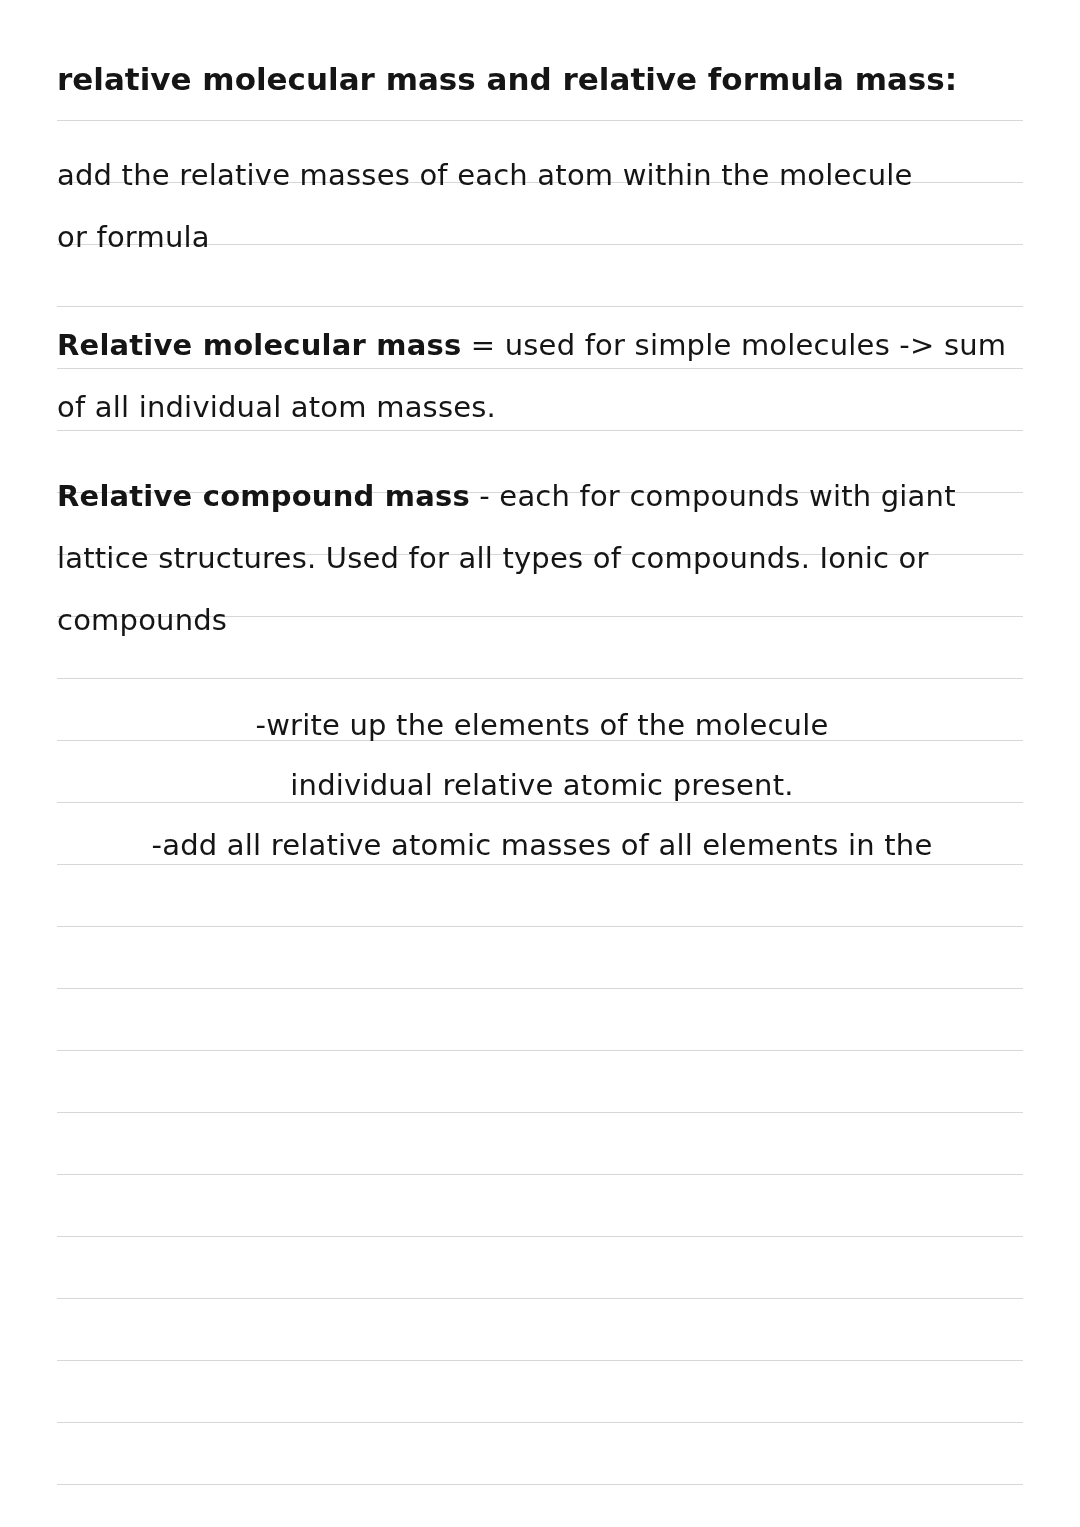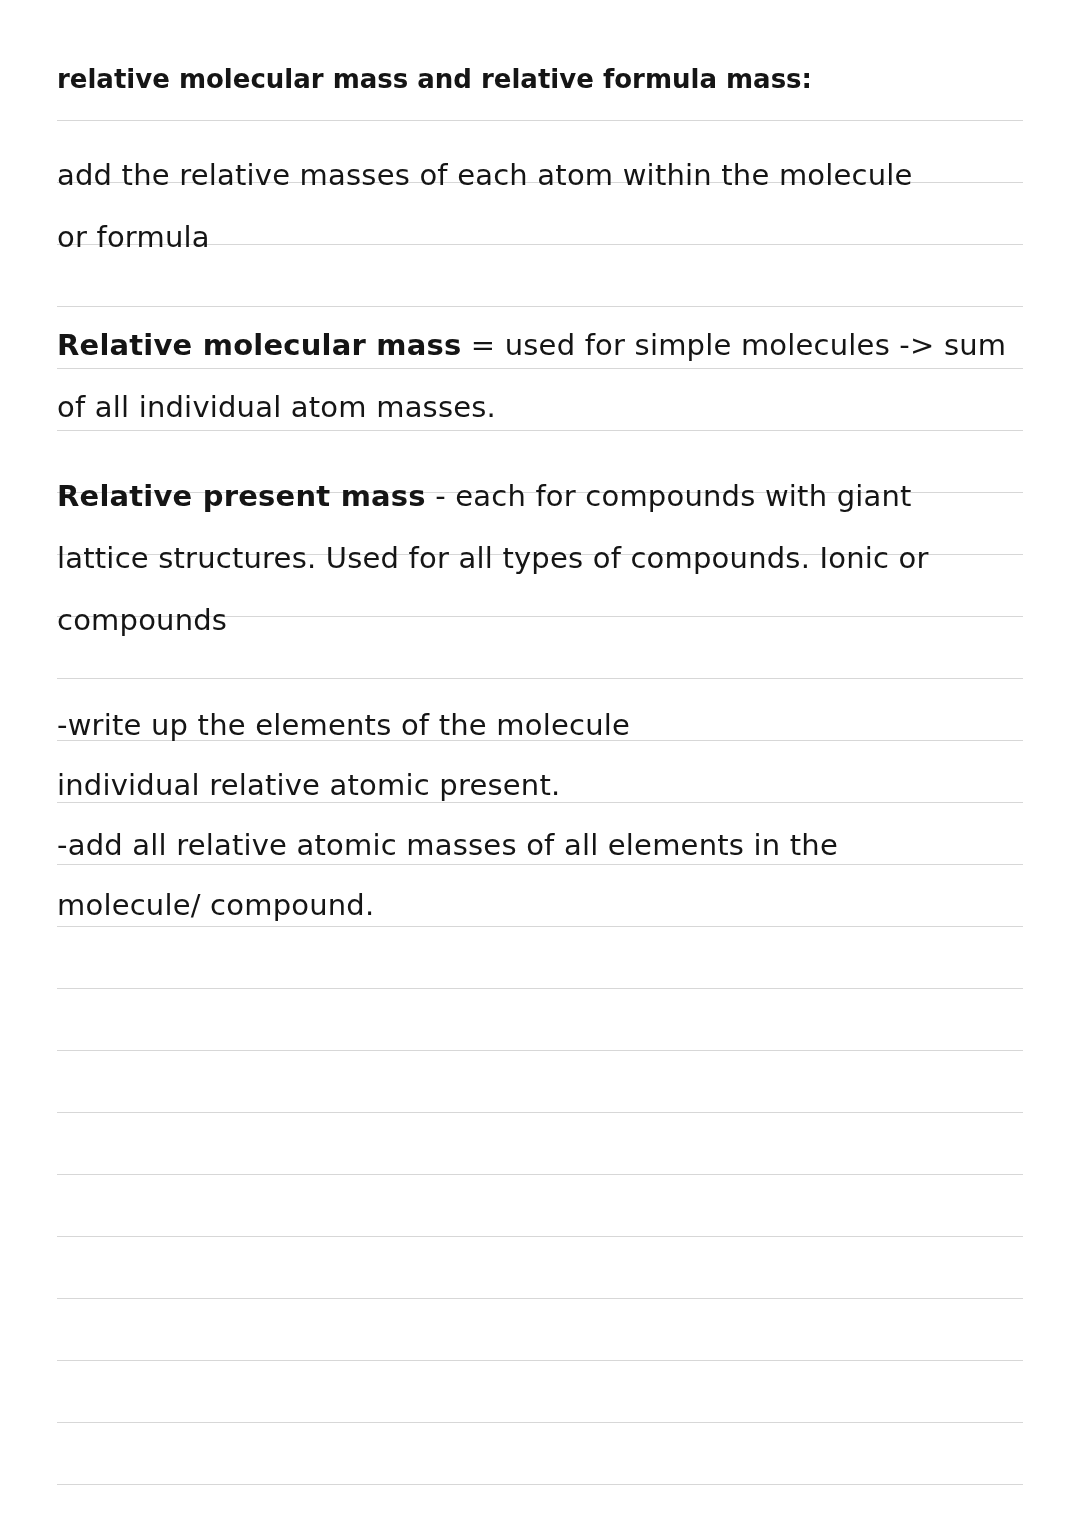--- a/index.html
+++ b/index.html
@@ -40,34 +40,34 @@
   }
   .block {
     position: absolute;
     left: 57px;
     width: 970px;
     color: #151515;
     font-family: "DejaVu Sans", sans-serif;
     letter-spacing: 0.2px;
   }
   .title {
-    font-size: 26px;
+    font-size: 31px;
     font-weight: bold;
     line-height: 46px;
     letter-spacing: 0px;
   }
   .para {
     font-size: 29px;
     line-height: 62px;
     font-weight: 400;
   }
   .para .lead {
     font-weight: bold;
   }
-  .small-gap { line-height: 60px; }
+  .small-gap { line-height: 60px; text-align: center; }
 </style>
 </head>
 <body>
 
 <div class="page">
 
   <div class="rules">
     <div class="rule" style="top:120px"></div>
     <div class="rule" style="top:182px"></div>
     <div class="rule" style="top:244px"></div>
@@ -101,26 +101,25 @@
       <div>add the relative masses of each atom within the molecule</div>
       <div>or formula</div>
     </div>
 
     <div class="block para" style="top:314px">
       <div><span class="lead">Relative molecular mass</span><span> = used for simple molecules -&gt;  sum</span></div>
       <div>of all individual atom masses.</div>
     </div>
 
     <div class="block para" style="top:465px">
-      <div><span class="lead">Relative present mass</span><span> - each for compounds with giant</span></div>
+      <div><span class="lead">Relative compound mass</span><span> - each for compounds with giant</span></div>
       <div>lattice structures. Used for all types of compounds. Ionic or</div>
       <div>compounds</div>
     </div>
 
     <div class="block para small-gap" style="top:695px">
       <div>-write up the elements of the molecule</div>
       <div>individual relative atomic present.</div>
       <div>-add all relative atomic masses of all elements in the</div>
-      <div>molecule/ compound.</div>
     </div>
 
   </div>
 </div>
 
 </body></html>

